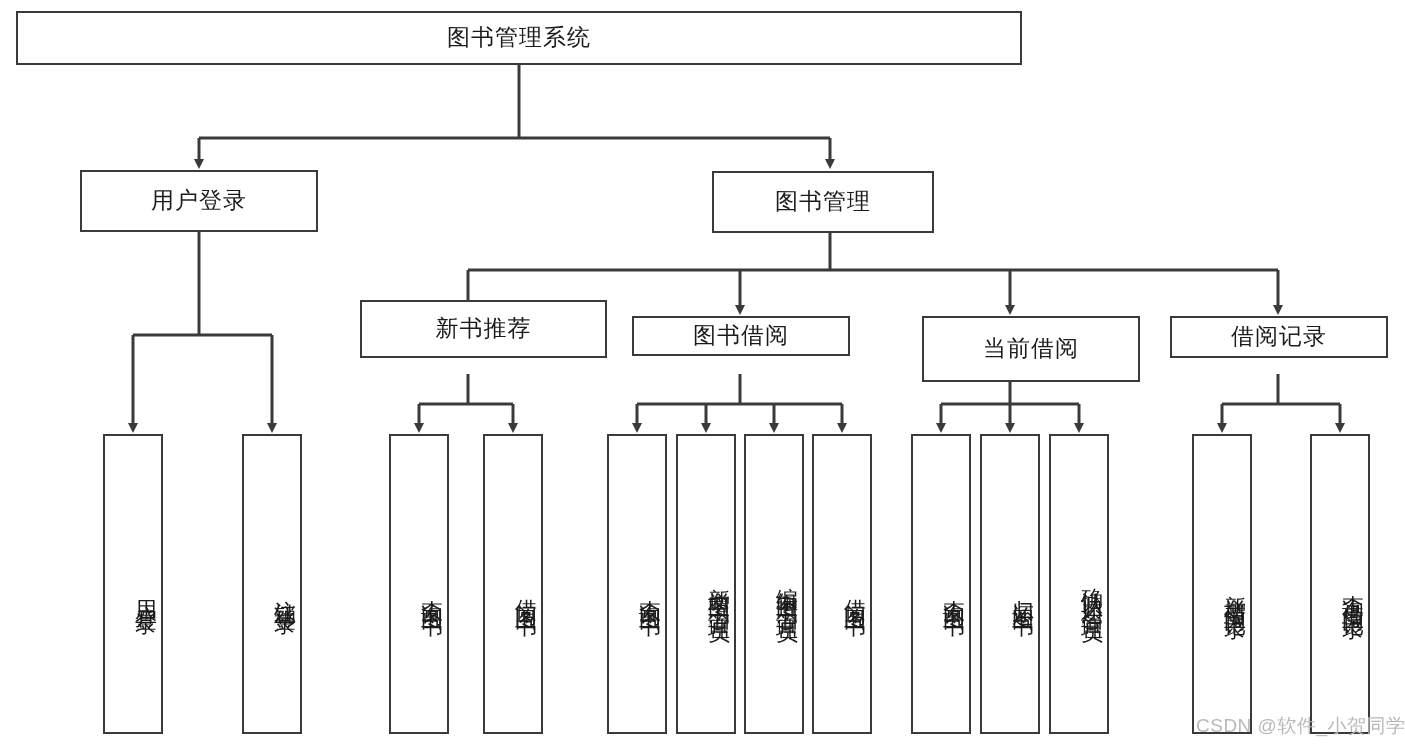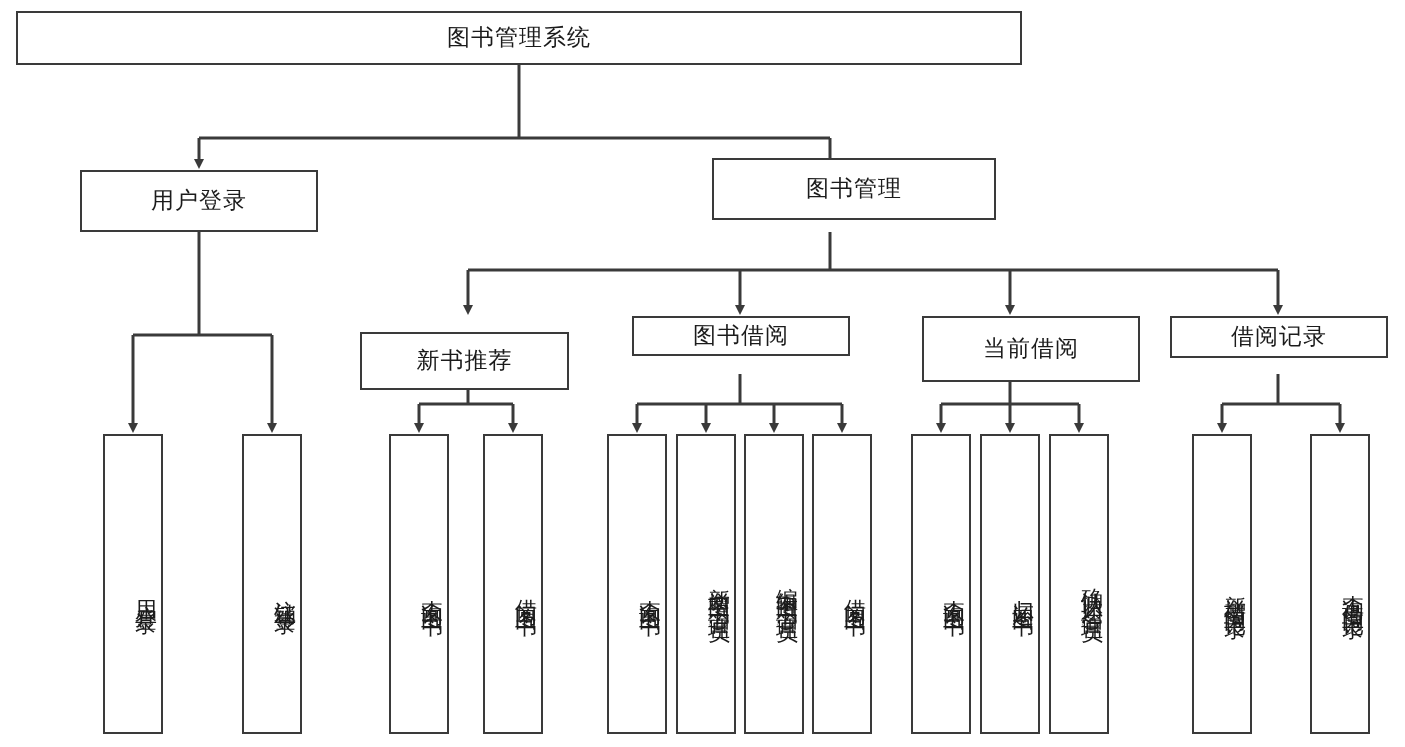--- a/index.html
+++ b/index.html
@@ -119,25 +119,25 @@
     </g>
   </svg>
 
   <div class="node horiz" style="left:16px; top:11px; width:1006px; height:54px;">
     <span>图书管理系统</span>
   </div>
 
   <div class="node horiz" style="left:80px; top:170px; width:238px; height:62px;">
     <span>用户登录</span>
   </div>
-  <div class="node horiz" style="left:712px; top:158px; width:284px; height:62px;">
+  <div class="node horiz" style="left:712px; top:171px; width:222px; height:62px;">
     <span>图书管理</span>
   </div>
 
-  <div class="node horiz" style="left:360px; top:332px; width:209px; height:58px;">
+  <div class="node horiz" style="left:360px; top:300px; width:247px; height:58px;">
     <span>新书推荐</span>
   </div>
   <div class="node horiz" style="left:632px; top:316px; width:218px; height:40px;">
     <span>图书借阅</span>
   </div>
   <div class="node horiz" style="left:902px; top:316px; width:218px; height:66px;margin-left:20px;">
     <span>当前借阅</span>
   </div>
   <div class="node horiz" style="left:1170px; top:316px; width:218px; height:42px;">
     <span>借阅记录</span>
@@ -180,14 +180,15 @@
     <span class="vlabel">确认归还（管理员）</span>
   </div>
 
   <div class="node vert" style="left:1192px; top:434px; width:60px; height:300px;">
     <span class="vlabel">新增借阅记录</span>
   </div>
   <div class="node vert" style="left:1310px; top:434px; width:60px; height:300px;">
     <span class="vlabel">查询借阅记录</span>
   </div>
 
+  <div class="watermark" style="left:1196px; top:713px;">CSDN @软件_小贺同学</div>
 
 </div>
 
 </body></html>

